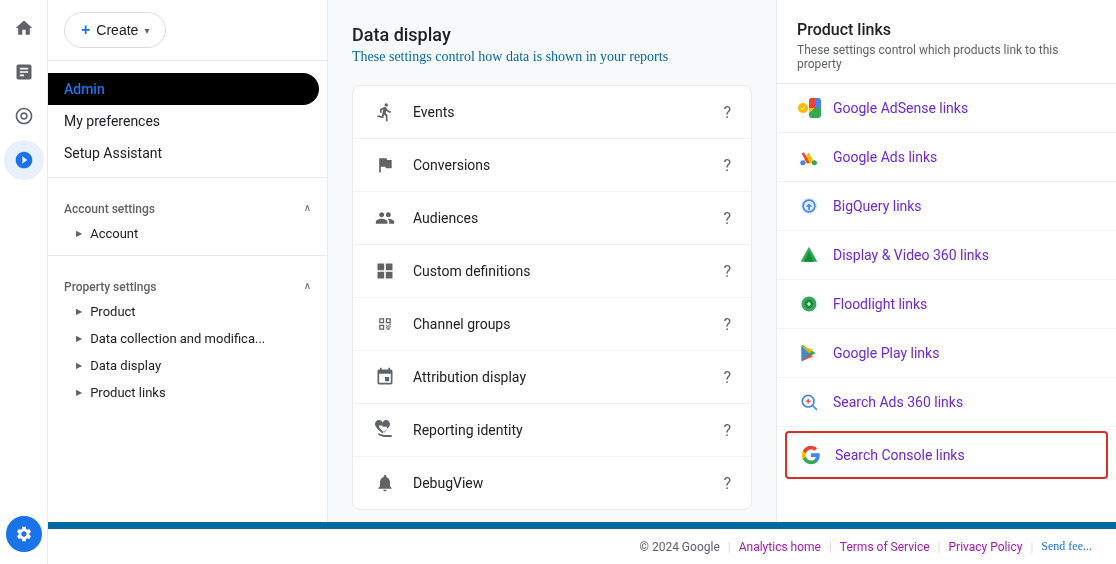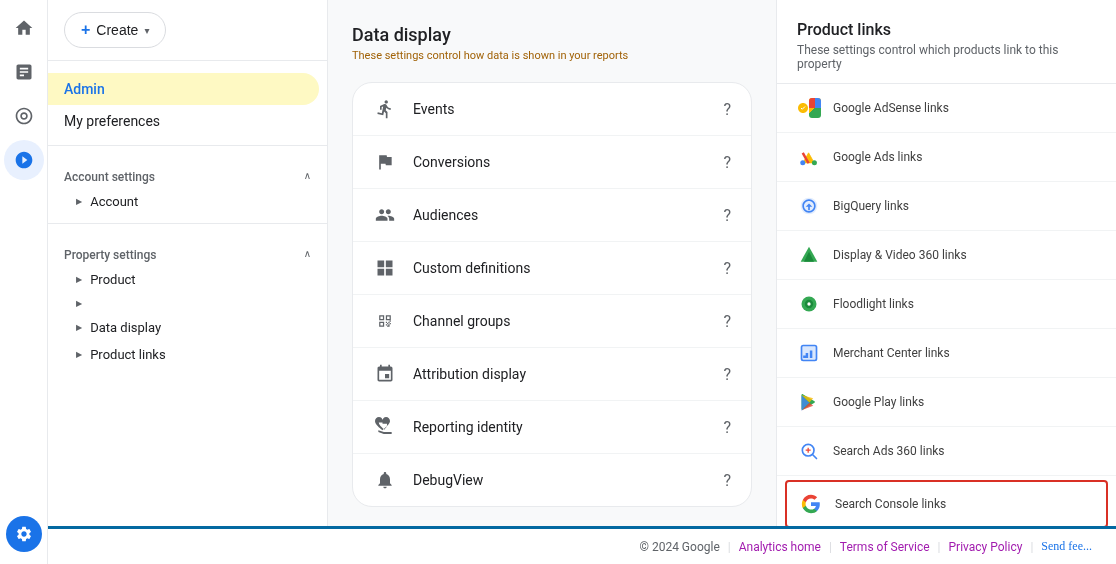--- a/index.html
+++ b/index.html
@@ -97,21 +97,21 @@
       padding: 8px 16px;
       cursor: pointer;
       display: flex;
       align-items: center;
       gap: 8px;
       font-size: 14px;
       color: #202124;
       border-radius: 0 20px 20px 0;
       margin-right: 8px;
     }
-    .sidebar-item.active { background: #fef9c3; font-weight: 500; color: #1a73e8; }
+    .sidebar-item.active { background: #000000; font-weight: 500; color: #1a73e8; }
 
     .sidebar-section {
       padding: 16px 16px 4px;
       display: flex;
       align-items: flex-start;
       justify-content: space-between;
     }
     .sidebar-section-title {
       font-size: 12px;
       color: #5f6368;
@@ -152,27 +152,28 @@
       overflow-y: auto;
       padding: 24px;
     }
     .section-title {
       font-size: 18px;
       font-weight: 500;
       color: #202124;
       margin-bottom: 4px;
     }
     .section-subtitle {
-      font-size: 11px;
-      color: #a16207;
+      font-size: 14px;
+      color: #0369a1;
       margin-bottom: 20px;
+      font-family: Liberation Serif, serif;
     }
     .menu-list {
       background: #fff;
-      border-radius: 20px;
+      border-radius: 8px;
       border: 1px solid #e8eaed;
       overflow: hidden;
     }
     .menu-item {
       display: flex;
       align-items: center;
       padding: 14px 20px;
       border-bottom: 1px solid #f1f3f4;
       cursor: pointer;
       gap: 16px;
@@ -234,38 +235,38 @@
     }
     .product-icon {
       width: 24px;
       height: 24px;
       display: flex;
       align-items: center;
       justify-content: center;
       flex-shrink: 0;
     }
     .product-label {
-      font-size: 12px;
-      color: #404040;
+      font-size: 14px;
+      color: #6d28d9;
     }
 
     
     .footer {
       position: absolute;
       bottom: 0;
       right: 0;
       left: 48px;
       padding: 10px 24px;
       font-size: 12px;
       color: #5f6368;
       display: flex;
       align-items: center;
       justify-content: flex-end;
       gap: 4px;
-      border-top: 3px solid #0369a1;
+      border-top: 7px solid #0369a1;
       background: #fff;
     }
     .footer a {
       color: #a21caf;
       text-decoration: none;
     }
     .footer-divider { color: #dadce0; margin: 0 4px; }
 
     
     .svg-icon { width: 20px; height: 20px; }
@@ -316,20 +317,23 @@
       <span class="chevron">▾</span>
     </button>
   </div>
   <div class="sidebar-nav">
     <div class="sidebar-item active">
       <span>Admin</span>
     </div>
     <div class="sidebar-item">
       <span>My preferences</span>
     </div>
+    <div class="sidebar-item">
+      <span>Setup Assistant</span>
+    </div>
 
     <div style="border-top: 1px solid #e8eaed; margin: 8px 0;"></div>
 
     <div class="sidebar-section">
       <span class="sidebar-section-title">Account settings</span>
       <span class="sidebar-section-chevron">∧</span>
     </div>
     <div class="sidebar-sub-item">
       <span class="triangle">▶</span>
       <span>Account</span>
@@ -340,20 +344,21 @@
     <div class="sidebar-section">
       <span class="sidebar-section-title">Property settings</span>
       <span class="sidebar-section-chevron">∧</span>
     </div>
     <div class="sidebar-sub-item">
       <span class="triangle">▶</span>
       <span>Product</span>
     </div>
     <div class="sidebar-sub-item">
       <span class="triangle">▶</span>
+      <span>Data collection and modifica...</span>
     </div>
     <div class="sidebar-sub-item">
       <span class="triangle">▶</span>
       <span>Data display</span>
     </div>
     <div class="sidebar-sub-item">
       <span class="triangle">▶</span>
       <span>Product links</span>
     </div>
   </div>
@@ -516,30 +521,20 @@
       <div class="product-icon">
         <svg width="20" height="20" viewBox="0 0 24 24">
           <circle cx="12" cy="12" r="9" fill="#34a853"></circle>
           <circle cx="12" cy="12" r="5" fill="#1a8a3a"></circle>
           <circle cx="12" cy="12" r="2" fill="#fff"></circle>
         </svg>
       </div>
       <span class="product-label">Floodlight links</span>
     </div>
 
-    <div class="product-item">
-      <div class="product-icon">
-        <svg width="20" height="20" viewBox="0 0 24 24">
-          <rect x="3" y="3" width="18" height="18" rx="2" fill="#4285f4" opacity="0.2"></rect>
-          <rect x="3" y="3" width="18" height="18" rx="2" fill="none" stroke="#4285f4" stroke-width="2"></rect>
-          <path d="M8 12h3v6H8zm5-3h3v9h-3zM5 15h3v3H5z" fill="#4285f4"></path>
-        </svg>
-      </div>
-      <span class="product-label">Merchant Center links</span>
-    </div>
 
     <div class="product-item">
       <div class="product-icon">
         <svg width="20" height="20" viewBox="0 0 24 24">
           <path d="M3 20.5v-17c0-.83.94-1.3 1.6-.8l14 8.5c.6.37.6 1.23 0 1.6L4.6 21.3c-.66.5-1.6.03-1.6-.8z" fill="#34a853"></path>
           <path d="M3 3.5l9.5 9.5L3 22.5z" fill="#4285f4" opacity="0.8"></path>
           <path d="M3 22.5l9.5-9.5L17 16.5 4.6 21.3z" fill="#ea4335" opacity="0.8"></path>
           <path d="M3 3.5L17 7.5l-4.5 5z" fill="#fbbc04" opacity="0.8"></path>
         </svg>
       </div>

